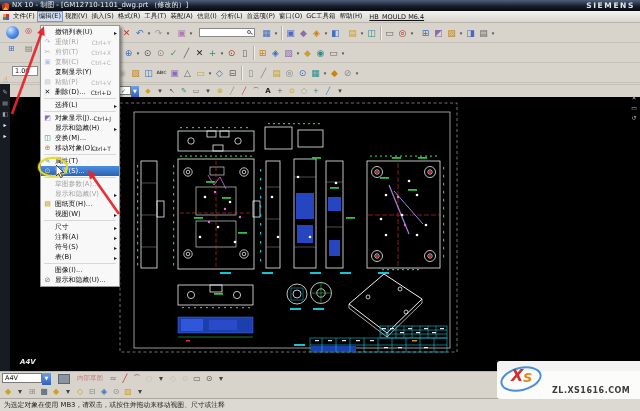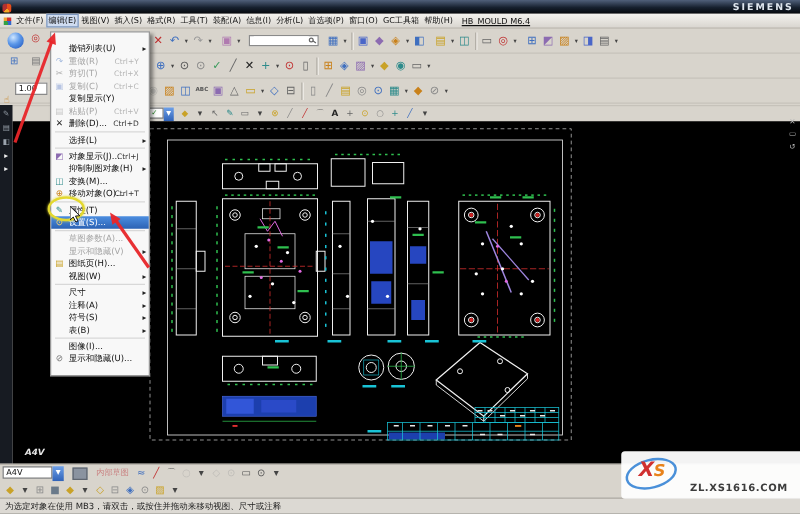--- a/index.html
+++ b/index.html
@@ -86,21 +86,21 @@
     font-size:5px;line-height:11px;text-align:center;}
   .bb-grey{width:12px;height:10px;background:#8a93a0;border:1px solid #5f6670;margin:0 3px;flex:0 0 auto;}
   #bb-label{font-size:6.5px;color:#c97f7f;margin:0 4px;white-space:nowrap;}
 
   
   #statusbar{position:absolute;top:398px;left:0;width:640px;height:21px;background:#dcd9d3;
     border-top:1px solid #aaa7a0;font-size:6.8px;color:#222;line-height:12px;padding-left:4px;white-space:nowrap;}
 
   
   #edit-menu{position:absolute;left:40px;top:25px;width:80px;background:#f8f8f8;
-    border:1px solid #979797;box-shadow:2px 2px 3px rgba(0,0,0,.45);z-index:40;padding:8px 0;}
+    border:1px solid #979797;box-shadow:2px 2px 3px rgba(0,0,0,.45);z-index:40;padding:1px 0;}
   .m-item{position:relative;height:10px;display:flex;align-items:center;font-size:6.8px;color:#111;padding-left:14px;white-space:nowrap;}
   .m-ic{position:absolute;left:1px;width:11px;text-align:center;font-size:7px;line-height:10px;}
   .m-sc{position:absolute;right:8px;font-size:6px;color:#333;}
   .m-ar{position:absolute;right:2px;font-size:6px;color:#222;}
   .m-item.dis{color:#a5a5a5;}
   .m-item.dis .m-sc{color:#b5b5b5;}
   .m-item.dis .m-ic{opacity:.45;}
   .m-item.hl{background:linear-gradient(#4c8ee0,#2b62b4);color:#fff;}
   .m-sep{height:1px;background:#d8d8d8;margin:1px 3px;}
 
@@ -121,20 +121,21 @@
     text-shadow:1px 1px 0 #fff,-1px -1px 0 #e6e6e6;}
   .wm-url{left:55px;top:25px;font-size:8px;font-weight:bold;color:#3c3c3c;letter-spacing:.5px;}
 </style>
 </head>
 <body>
 
 <div id="app">
 
   <div id="titlebar">
     <span class="tb-logo"></span>
+    <span id="title-text">NX 10 - 制图 - [GM12710-1101_dwg.prt （修改的）]</span>
     <span id="brand">SIEMENS</span>
   </div>
 
   <div id="menubar">
     <span class="mb-lead"></span>
     <span id="menubar-items" style="display:flex;align-items:center;">
         <span class="mb-item">文件(F)</span>
         <span class="mb-item active">编辑(E)</span>
         <span class="mb-item">视图(V)</span>
         <span class="mb-item">插入(S)</span>
@@ -718,21 +719,21 @@
           <span class="m-ar">▸</span>
         </div>
         <div class="m-sep"></div>
         <div class="m-item">
           <span class="m-ic" style="color: rgb(140, 107, 177);">◩</span>
           <span>对象显示(J)...</span>
           <span class="m-sc">Ctrl+J</span>
         </div>
         <div class="m-item">
           <span class="m-ic"></span>
-          <span>抑制制图对象(H)</span>
+          <span>显示和隐藏(H)</span>
           <span class="m-ar">▸</span>
         </div>
         <div class="m-item">
           <span class="m-ic" style="color: rgb(46, 139, 139);">◫</span>
           <span>变换(M)...</span>
         </div>
         <div class="m-item">
           <span class="m-ic" style="color: rgb(201, 129, 26);">⊕</span>
           <span>移动对象(O)...</span>
           <span class="m-sc">Ctrl+T</span>

